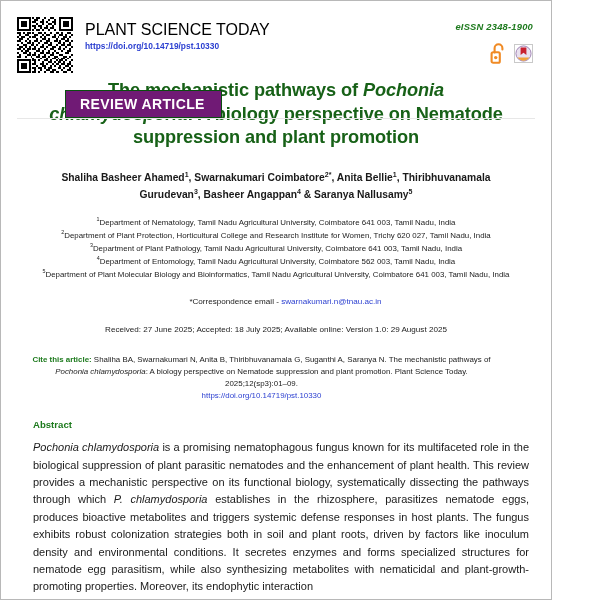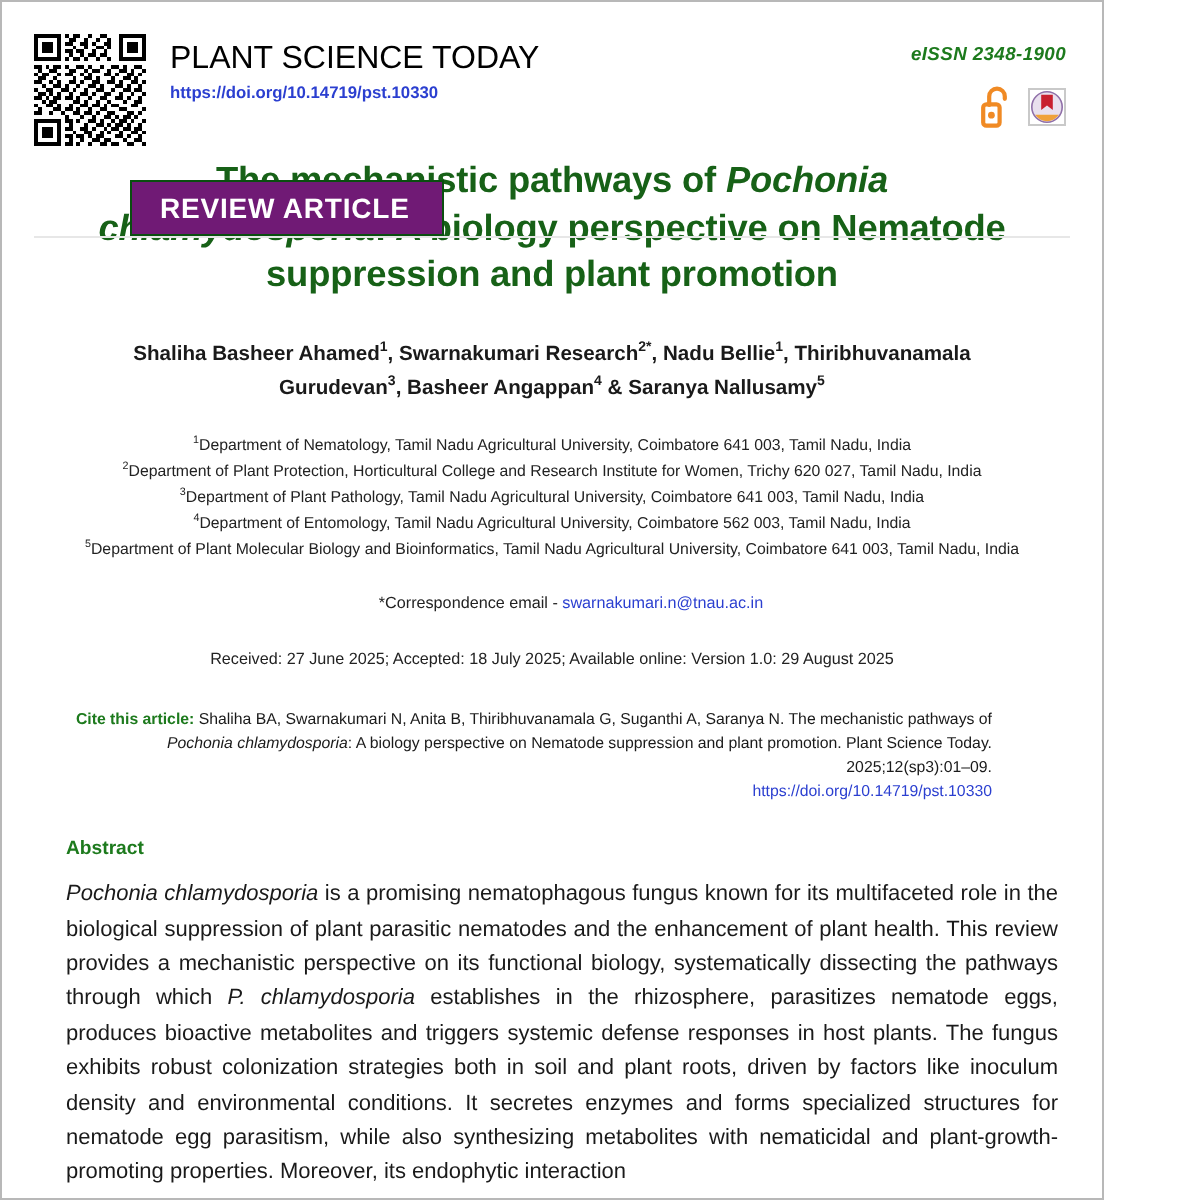--- a/index.html
+++ b/index.html
@@ -138,21 +138,21 @@
   .dates {
     text-align: center;
     padding-top: 19px;
     font-size: 8.1px;
     color: #222222;
   }
 
   
   .citation {
     padding: 20px 55px 0 26px;
-    text-align: right;
+    text-align: center;
     font-size: 7.9px;
     color: #1a1a1a;
     line-height: 1.52;
   }
   .cite-label { color: #1d7a1d; font-weight: bold; }
   .citation i { font-style: italic; }
   .cite-doi { color: #2b3fd0; text-decoration: none; }
 
   
   .abstract-wrap {
@@ -426,21 +426,21 @@
         </svg>
       </div>
     </div>
   </div>
 
   <div class="review-tag">REVIEW ARTICLE</div>
   <div class="head-rule"></div>
 
   <h1 class="title"><span>The mechanistic pathways of </span><i>Pochonia chlamydosporia</i><span>: A biology perspective on Nematode suppression and plant promotion</span></h1>
 
-  <div class="authors"><span>Shaliha Basheer Ahamed</span><sup>1</sup>, <span>Swarnakumari Research</span><sup>2*</sup>, <span>Nadu Bellie</span><sup>1</sup>, <span>Thiribhuvanamala Gurudevan</span><sup>3</sup>, <span>Basheer Angappan</span><sup>4</sup> &amp; <span>Saranya Nallusamy</span><sup>5</sup></div>
+  <div class="authors"><span>Shaliha Basheer Ahamed</span><sup>1</sup>, <span>Swarnakumari Coimbatore</span><sup>2*</sup>, <span>Anita Bellie</span><sup>1</sup>, <span>Thiribhuvanamala Gurudevan</span><sup>3</sup>, <span>Basheer Angappan</span><sup>4</sup> &amp; <span>Saranya Nallusamy</span><sup>5</sup></div>
 
   <div class="affils">
     <div class="affil"><sup>1</sup><span>Department of Nematology, Tamil Nadu Agricultural University, Coimbatore 641 003, Tamil Nadu, India</span></div>
     <div class="affil"><sup>2</sup><span>Department of Plant Protection, Horticultural College and Research Institute for Women, Trichy  620 027, Tamil Nadu, India</span></div>
     <div class="affil"><sup>3</sup><span>Department of Plant Pathology, Tamil Nadu Agricultural University, Coimbatore 641 003, Tamil Nadu, India</span></div>
     <div class="affil"><sup>4</sup><span>Department of Entomology, Tamil Nadu Agricultural University, Coimbatore 562 003, Tamil Nadu, India</span></div>
     <div class="affil"><sup>5</sup><span>Department of Plant Molecular Biology and Bioinformatics, Tamil Nadu Agricultural University, Coimbatore 641 003, Tamil Nadu, India</span></div>
   </div>
 
   <div class="corr"><span>*Correspondence email - </span><a href="#">swarnakumari.n@tnau.ac.in</a></div>

